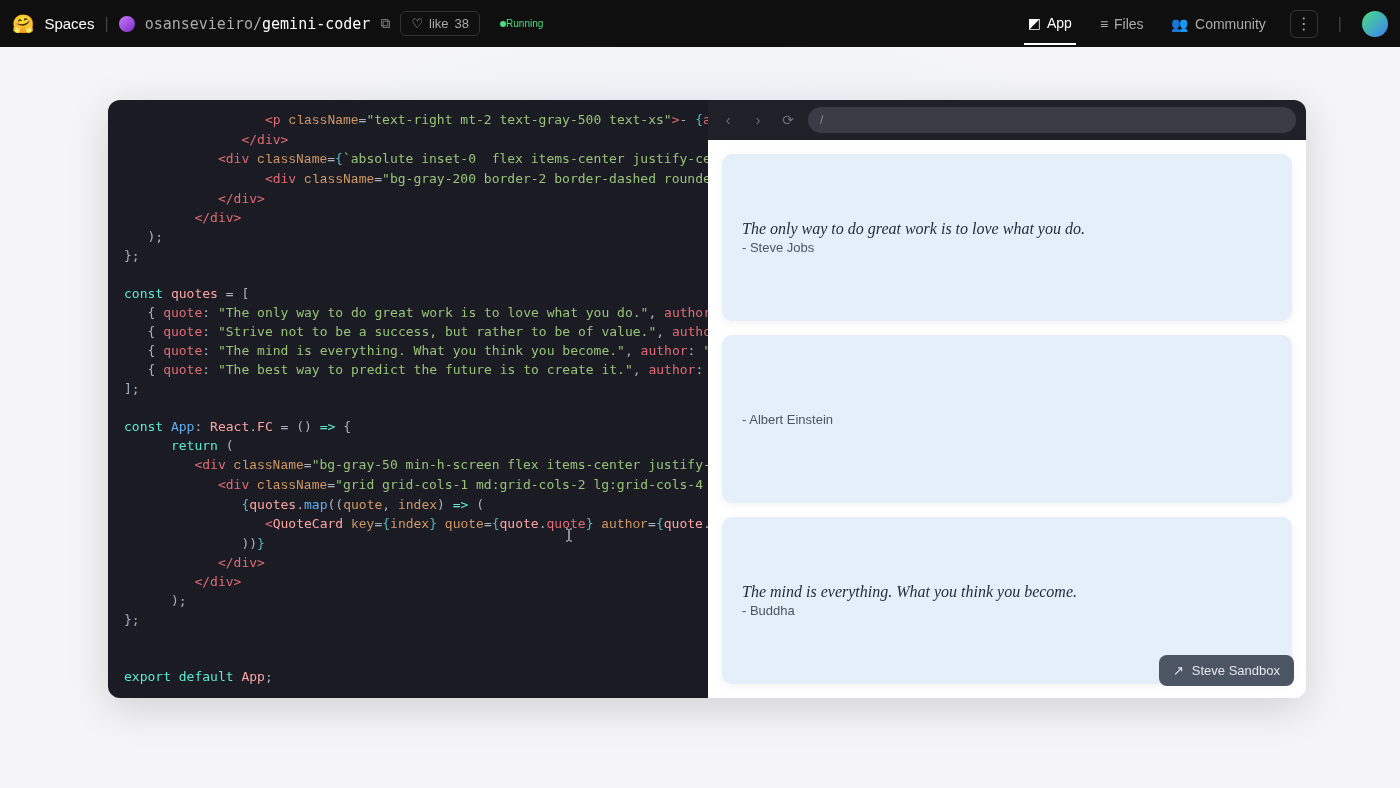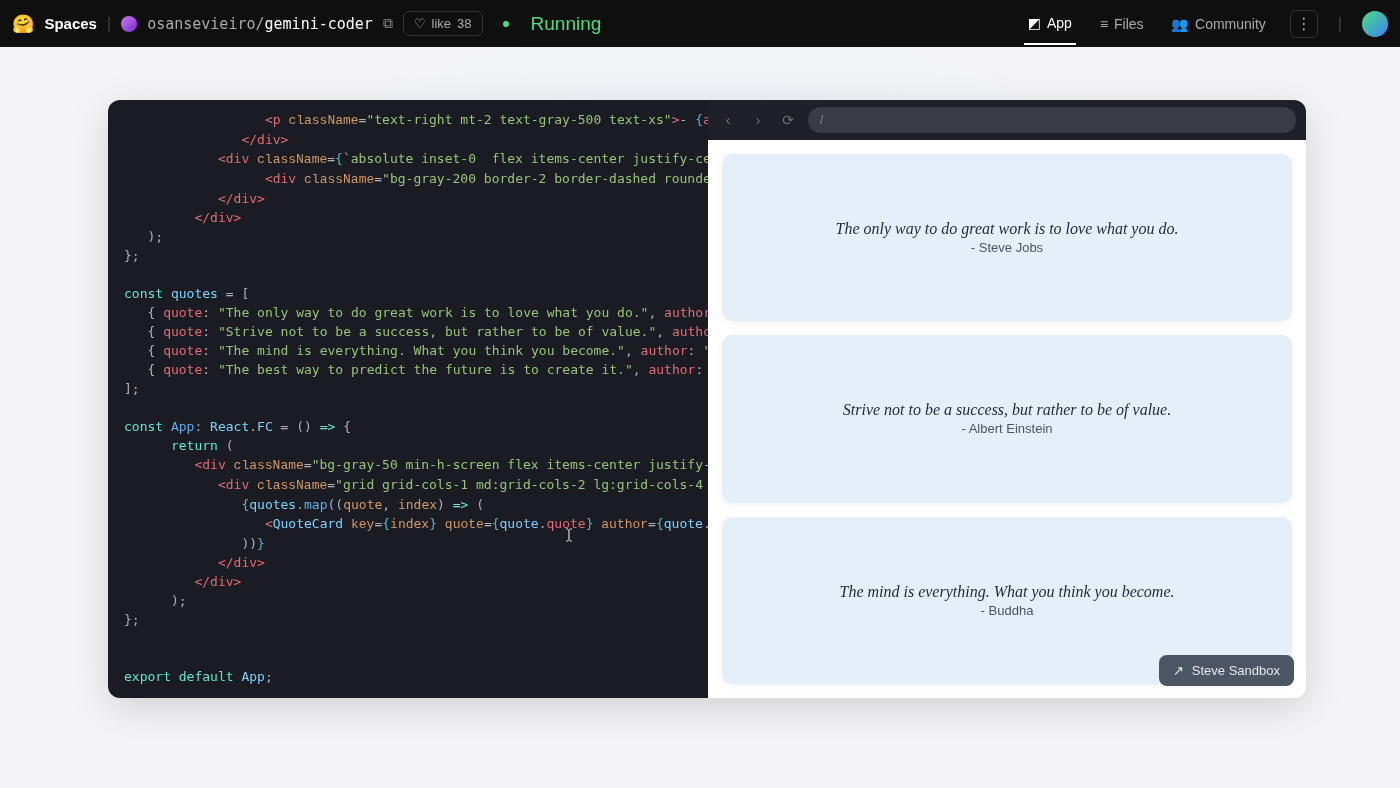--- a/index.html
+++ b/index.html
@@ -9,28 +9,28 @@
       height: 47px;
       background: #0f0f10;
       display: flex;
       align-items: center;
       padding: 0 12px;
       gap: 10px;
       color: #e0e0e0;
     }
     .topbar-left { display: flex; align-items: center; gap: 10px; }
     .logo { font-size: 18px; }
-    .brand { font-weight: 700; color: #fff; font-size: 15px; }
+    .brand { font-weight: 400; color: #fff; font-size: 15px; }
     .divider { color: #444; }
     .owner-avatar { width: 16px; height: 16px; border-radius: 50%; background: linear-gradient(135deg, #c77dff, #7b2cbf); }
     .repo-path { color: #aaa; font-size: 15px; font-family: ui-monospace, monospace; }
     .repo-name { color: #fff; }
     .copy-icon { color: #888; cursor: pointer; font-size: 14px; }
     .like-btn { display: flex; align-items: center; gap: 6px; padding: 4px 10px; color: #aaa; border: 1px solid #333; border-radius: 6px; font-size: 13px; cursor: pointer; }
-    .status-badge { display: flex; align-items: center; gap: 22px; padding: 4px 10px; color: #4ade80; font-size: 19px; }
+    .status-badge { display: flex; align-items: center; gap: 0; padding: 4px 10px; color: #4ade80; font-size: 10px; }
     .status-dot { width: 6px; height: 6px; border-radius: 50%; background: #4ade80; }
     .topbar-right { margin-left: auto; display: flex; align-items: center; gap: 20px; }
     .nav-item { display: flex; align-items: center; gap: 6px; color: #aaa; font-size: 14px; cursor: pointer; padding: 12px 4px; }
     .nav-item.active { color: #fff; border-bottom: 2px solid #fff; }
     .nav-icon { font-size: 14px; }
     .more-btn { width: 28px; height: 28px; display: flex; align-items: center; justify-content: center; border: 1px solid #333; border-radius: 6px; color: #aaa; cursor: pointer; }
     .user-avatar { width: 26px; height: 26px; border-radius: 50%; background: linear-gradient(135deg, #4ade80, #3b82f6); cursor: pointer; }
     
     .page-bg {
       position: absolute;
@@ -60,21 +60,21 @@
       line-height: 19px;
       color: #abb2bf;
       white-space: pre;
     }
     .tag { color: #e06c75; }
     .attr { color: #d19a66; font-family: Liberation Mono, monospace; }
     .str { color: #98c379; }
     .kw { color: #5eead4; }
     .fn { color: #61afef; }
     .prop { color: #e06c75; }
-    .var { color: #7dd3fc; }
+    .var { color: #fca5a5; }
     .punc { color: #abb2bf; }
     .param { color: #d19a66; }
     .brace { color: #56b6c2; }
     
     .preview-pane {
       flex: 1;
       background: #fff;
       display: flex;
       flex-direction: column;
       position: relative;
@@ -90,21 +90,21 @@
     .nav-arrow, .reload-icon { color: #6b7280; font-size: 14px; cursor: pointer; width: 20px; text-align: center; }
     .url-bar { flex: 1; height: 26px; background: #3a3b44; border-radius: 14px; color: #888; display: flex; align-items: center; padding: 0 12px; font-size: 12px; }
     
     .preview-body { flex: 1; background: #fff; padding: 14px; display: flex; flex-direction: column; gap: 14px; overflow: hidden; }
     .quote-card {
       background: #e5effa;
       border-radius: 10px;
       height: 170px;
       display: flex;
       flex-direction: column;
-      align-items: center;
+      align-items: flex-start;
       justify-content: center;
       padding: 20px;
       box-shadow: 0 2px 10px rgba(0,0,0,0.05);
     }
     .quote-text { font-family: Georgia, serif; font-style: italic; font-size: 16px; color: #1f2937; text-align: center; }
     .quote-author { margin-top: 2px; font-size: 13px; color: #4b5563; }
     
     .open-sandbox {
       position: absolute;
       bottom: 12px; right: 12px;
@@ -182,21 +182,20 @@
       <div class="url-bar">
         <span>/</span>
       </div>
     </div>
     <div class="preview-body">
       <div class="quote-card">
         <div class="quote-text">The only way to do great work is to love what you do.</div>
         <div class="quote-author">- Steve Jobs</div>
       </div>
       <div class="quote-card">
-        <div class="quote-text">Strive not to be a success, but rather to be of value.</div>
         <div class="quote-author">- Albert Einstein</div>
       </div>
       <div class="quote-card">
         <div class="quote-text">The mind is everything. What you think you become.</div>
         <div class="quote-author">- Buddha</div>
       </div>
     </div>
     <div class="open-sandbox">
       <span>↗</span>
       <span>Steve Sandbox</span>

